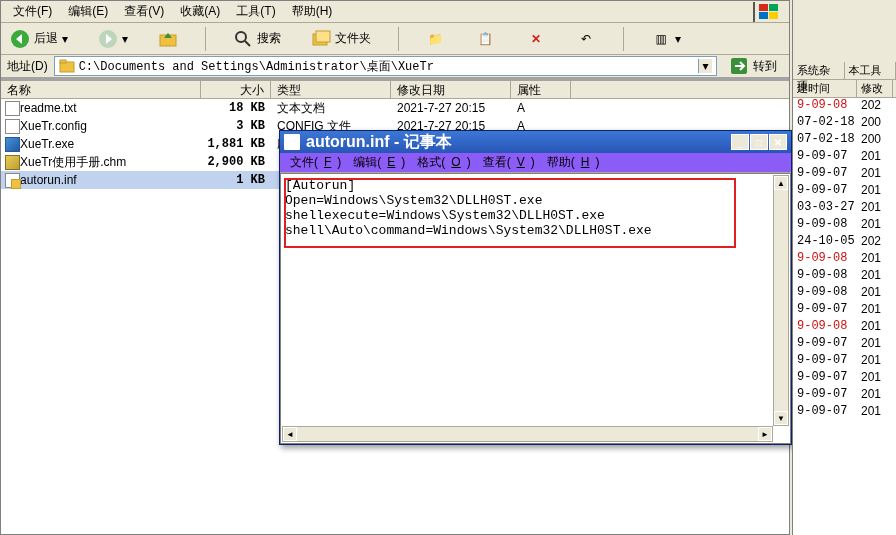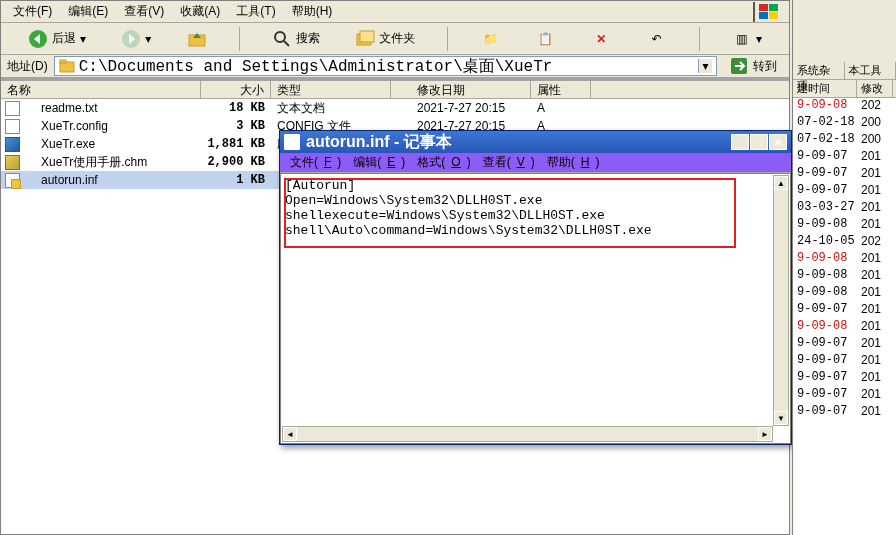--- a/index.html
+++ b/index.html
@@ -5,44 +5,44 @@
 * { box-sizing: border-box; margin: 0; padding: 0; font-family: "Microsoft YaHei", SimSun, Arial, sans-serif; font-size: 12px; }
 body { background: #ece9d8; width: 896px; height: 535px; overflow: hidden; position: relative; }
 
 .explorer { position: absolute; left: 0; top: 0; width: 790px; height: 535px; background: #fff; border: 1px solid #808080; }
 
 .menubar { background: #ece9d8; border-bottom: 1px solid #aca899; height: 22px; display: flex; align-items: center; padding: 0 4px; }
 .menubar span { padding: 2px 8px; cursor: default; }
 .menubar .spacer { flex: 1; }
 .menubar .winlogo { width: 32px; height: 20px; border-left: 2px inset #aca899; padding-left: 4px; display:flex; align-items:center; }
 
-.toolbar { background: #ece9d8; border-bottom: 1px solid #aca899; height: 32px; display: flex; align-items: center; padding: 0 22px; gap: 13px; justify-content: space-between; }
+.toolbar { background: #ece9d8; border-bottom: 1px solid #aca899; height: 32px; display: flex; align-items: center; padding: 0 4px; gap: 20px; }
 .tbtn { display: flex; align-items: center; gap: 4px; padding: 2px 4px; border: 1px solid transparent; cursor: pointer; }
 .ticon { width: 20px; height: 20px; display: inline-flex; align-items: center; justify-content: center; }
 .sep { width: 1px; height: 24px; background: #aca899; margin: 0 2px; }
 
 .addrbar { background: #ece9d8; border-bottom: 4px solid #a3a3a3; height: 26px; display: flex; align-items: center; padding: 0 6px; gap: 6px; }
 .addrfield { flex: 1; display: flex; align-items: center; background: #fff; border: 1px solid #7f9db9; height: 20px; padding: 0 4px; }
 .addrfield .foldericon { width: 16px; height: 16px; margin-right: 4px; }
-.addrfield input { flex: 1; border: none; outline: none; font-family: "Courier New", monospace; font-size: 16px; }
+.addrfield input { flex: 1; border: none; outline: none; font-family: "Courier New", monospace; font-size: 12px; }
 .addrfield .dropdown { width: 14px; text-align: center; background: #ece9d8; border-left: 1px solid #7f9db9; cursor: pointer; }
 .gobtn { display: flex; align-items: center; gap: 4px; padding: 2px 6px; cursor: pointer; }
 
 .filearea { display: flex; height: calc(100% - 80px); }
 .filelist { width: 100%; background: #fff; overflow: auto; }
 .colheader { background: #ece9d8; border-bottom: 1px solid #aca899; display: flex; height: 18px; }
 .colheader div { border-right: 1px solid #aca899; padding: 1px 6px; }
 .col-name { width: 200px; }
 .col-size { width: 70px; text-align: right; }
 .col-type { width: 120px; }
-.col-date { width: 120px; margin-left: 20px; }
+.col-date { width: 120px; }
 .col-attr { width: 60px; }
 
 .filerow { display: flex; height: 18px; align-items: center; }
-.filerow .col-name { display: flex; align-items: center; gap: 21px; padding-left: 4px; }
+.filerow .col-name { display: flex; align-items: center; gap: 0; padding-left: 4px; }
 .filerow .col-size { text-align: right; padding-right: 6px; font-family: "Courier New", monospace; font-weight: bold; }
 .filerow .col-type, .filerow .col-date, .filerow .col-attr { padding-left: 6px; }
 .fileicon { width: 15px; height: 15px; display: inline-block; }
 .fi-txt { background: #fff; border: 1px solid #888; }
 .fi-cfg { background: #fff; border: 1px solid #888; position: relative; }
 .fi-exe { background: linear-gradient(135deg,#4a90d9,#1e5aa0); border: 1px solid #1e5aa0; }
 .fi-chm { background: linear-gradient(135deg,#e6cc5c,#bfa030); border: 1px solid #8a6f1c; }
 .fi-inf { background: #fff; border: 1px solid #888; position: relative; }
 .fi-inf::after { content:""; position:absolute; right:-2px; bottom:-2px; width:8px; height:8px; background:#f0c040; border:1px solid #bfa030; }
 

